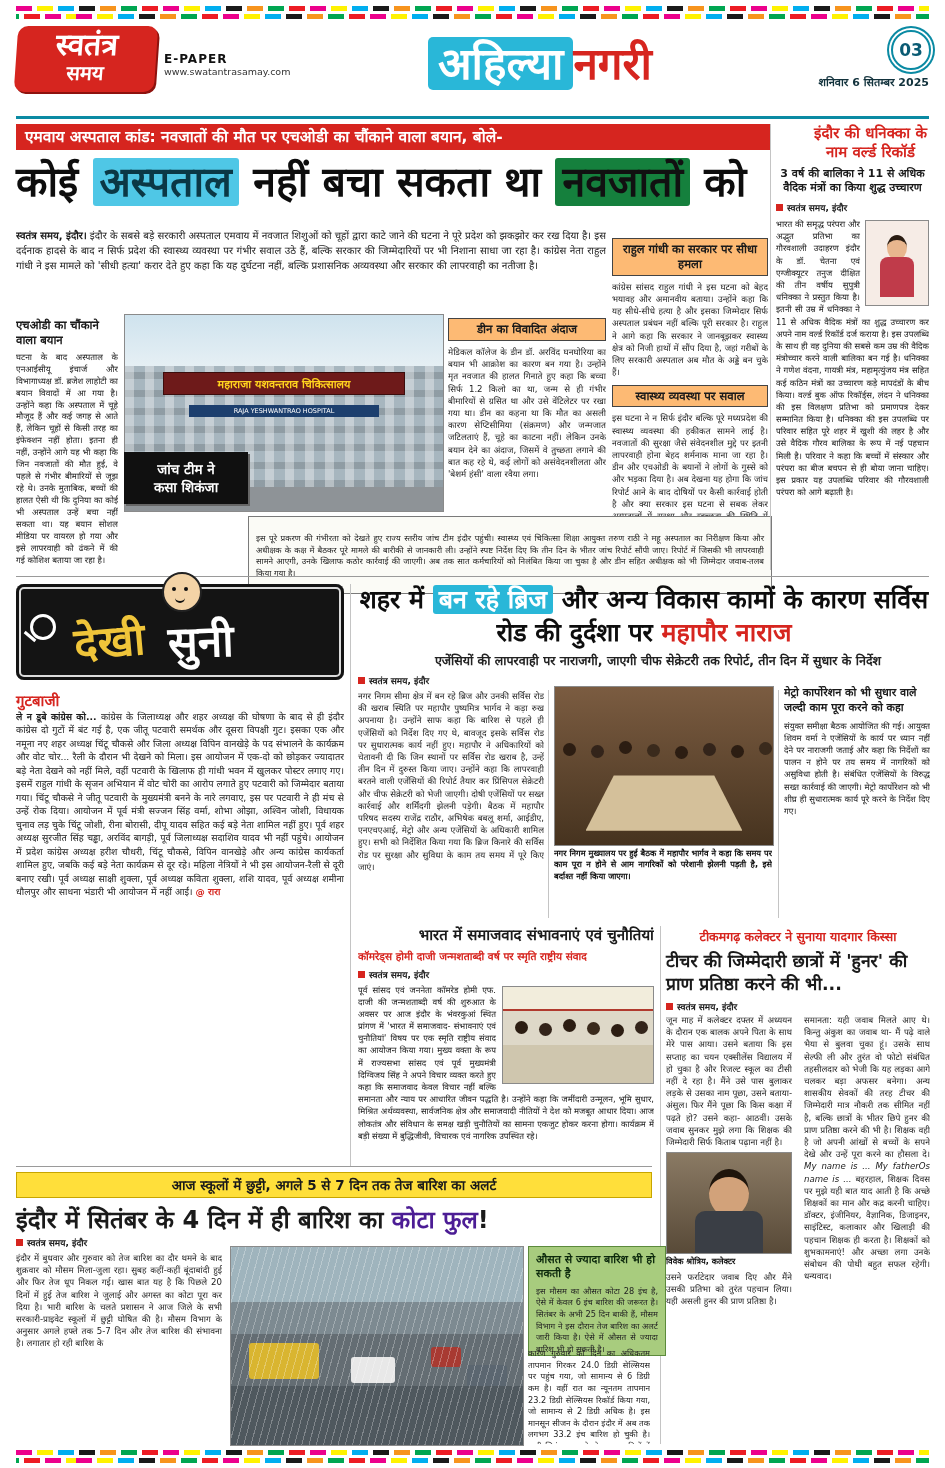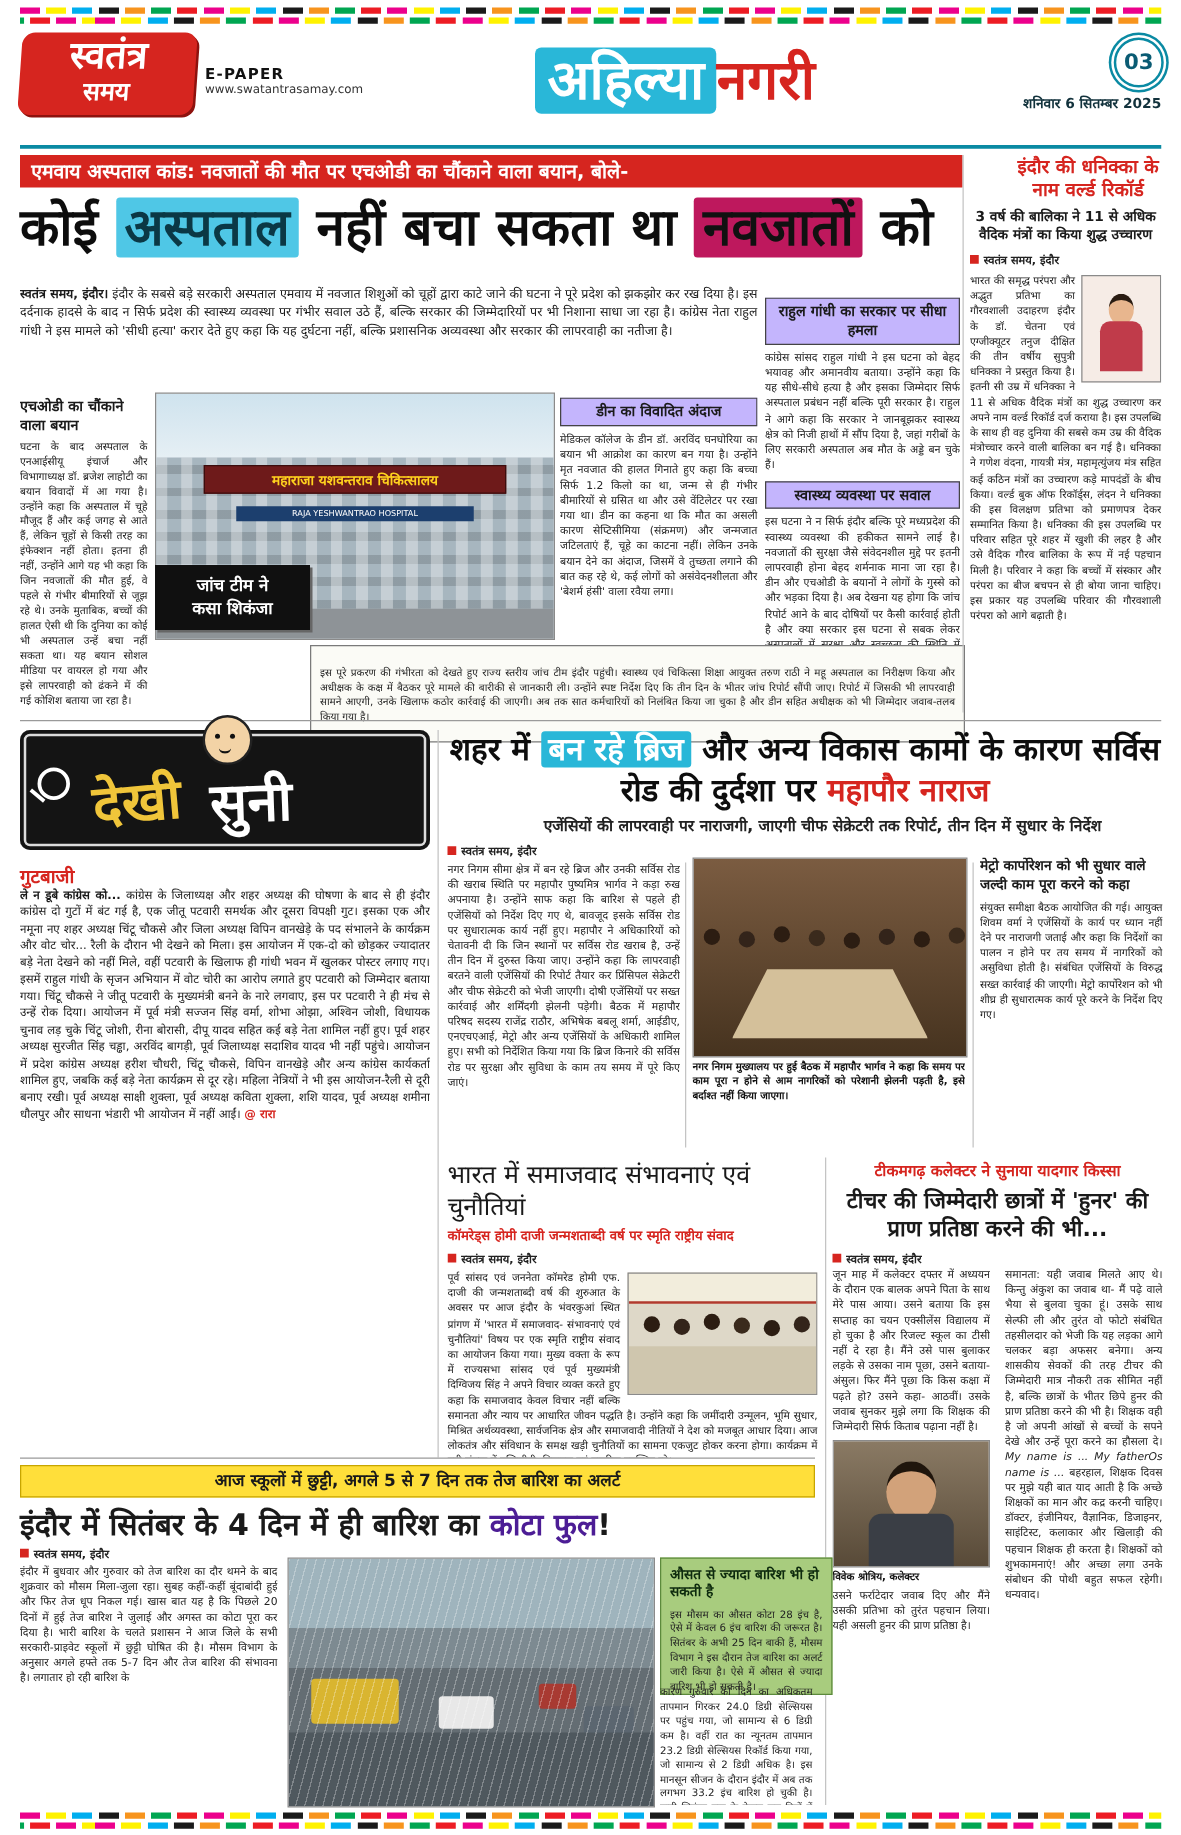--- a/index.html
+++ b/index.html
@@ -27,26 +27,26 @@
   .paper-title .hl{background:#29b7d8;color:#fff;padding:1px 10px;border-radius:5px;}
   .paper-title .accent{color:#d6251f;}
   .page-circle{width:36px;height:36px;border:2px solid #0a8aa3;border-radius:50%;
       box-shadow:0 0 0 2px #fff,0 0 0 4px #0a8aa3;text-align:center;line-height:36px;
       font-size:17px;font-weight:bold;color:#0a5b73;background:#fff;}
   .date{font-size:11px;font-weight:bold;text-align:right;color:#12323c;}
   .rule-teal{background:#0a8aa3;}
   .kicker{background:#d6251f;color:#fff;font-weight:bold;font-size:15.5px;line-height:26px;padding:0 9px;white-space:nowrap;overflow:hidden;}
   .main-headline{font-size:41px;font-weight:800;line-height:1.2;white-space:nowrap;color:#0d0d0d;}
   .main-headline .hl-cyan{background:#4fc7e6;color:#0b3845;padding:0 7px;border-radius:3px;}
-  .main-headline .hl-yellow{background:#be185d;color:#111;padding:0 7px;border-radius:3px;}
+  .main-headline .hl-yellow{background:#15803d;color:#111;padding:0 7px;border-radius:3px;}
   .intro{font-size:10px;line-height:1.5;}
   .intro .lead-b{font-weight:bold;}
   .colhead{font-weight:bold;font-size:11.5px;line-height:1.3;margin-bottom:4px;}
   .colhead-box{border:1.5px solid #444;padding:3px 4px;font-weight:bold;font-size:11.5px;
-      line-height:1.3;text-align:center;margin-bottom:5px;background:#c4b5fd;}
+      line-height:1.3;text-align:center;margin-bottom:5px;background:#fdba74;}
   .smallbody{font-size:8.6px;line-height:1.42;color:#222;}
   .xsmallbody{font-size:8.2px;line-height:1.42;color:#222;}
   .byline{font-size:9px;font-weight:bold;color:#222;}
   .sq{display:inline-block;width:7px;height:7px;background:#d6251f;margin-right:4px;}
   .probe-box{background:#101010;color:#fff;font-weight:bold;font-size:13.5px;line-height:1.35;
       text-align:center;padding:8px 4px;box-shadow:2px 2px 0 #666;}
   .notebox{border:1px solid #7a7a7a;background:#fbfbf6;padding:16px 7px;}
   .photo{position:absolute;overflow:hidden;border:1px solid #8a8a8a;background:#ccc;}
   .record-header{color:#d6251f;font-weight:800;font-size:15px;line-height:1.25;text-align:center;margin-left:36px;}
   .record-sub{font-weight:bold;font-size:11px;line-height:1.3;text-align:center;margin-top:5px;}
@@ -56,24 +56,24 @@
   .gut-head{color:#d6251f;font-weight:800;font-size:15px;}
   .dekhi-body{font-size:9.3px;line-height:1.45;}
   .dekhi-body .lede{font-weight:bold;}
   .dekhi-body .sign{font-weight:bold;color:#d6251f;}
   .mayor-headline{font-size:25px;font-weight:800;line-height:1.3;text-align:center;color:#0d0d0d;}
   .mayor-headline .hl-cyan2{background:#29b7d8;color:#fff;padding:0 6px;border-radius:3px;}
   .mayor-headline .hl-red{color:#d6251f;}
   .mayor-sub{font-size:12.5px;font-weight:bold;text-align:center;color:#222;}
   .caption{font-size:8.2px;font-weight:bold;line-height:1.4;color:#111;}
   .mini-head{font-size:11px;font-weight:800;line-height:1.35;margin-bottom:4px;}
-  .soc-head{font-size:20px;font-weight:400;text-align:left;line-height:1.3;}
+  .soc-head{font-size:15px;font-weight:700;text-align:right;line-height:1.3;}
   .soc-sub{font-size:10.5px;font-weight:bold;color:#d6251f;text-align:left;margin-top:3px;}
   .teach-kicker{color:#d6251f;font-weight:800;font-size:12.5px;text-align:center;}
-  .teach-head{font-size:17.5px;font-weight:800;text-align:center;line-height:1.3;margin-top:4px;}
+  .teach-head{font-size:17.5px;font-weight:800;text-align:left;line-height:1.3;margin-top:4px;}
   .quote{font-style:italic;}
   .vline{background:#c4c4c4;}
   .hline{background:#9a9a9a;}
   .alert-strip{background:#ffdf3a;border:1px solid #c7a500;font-weight:800;font-size:13.5px;
       text-align:center;line-height:24px;white-space:nowrap;overflow:hidden;}
   .rain-headline{font-size:24px;font-weight:800;white-space:nowrap;}
   .rain-headline .hl-red{color:#4c1d95;}
   .green-box{background:#a8cc7e;border:1px solid #5c8a3c;padding:6px 7px;}
   .green-box .gt{font-weight:800;font-size:11px;line-height:1.3;margin-bottom:4px;color:#0d2a0d;}
   

